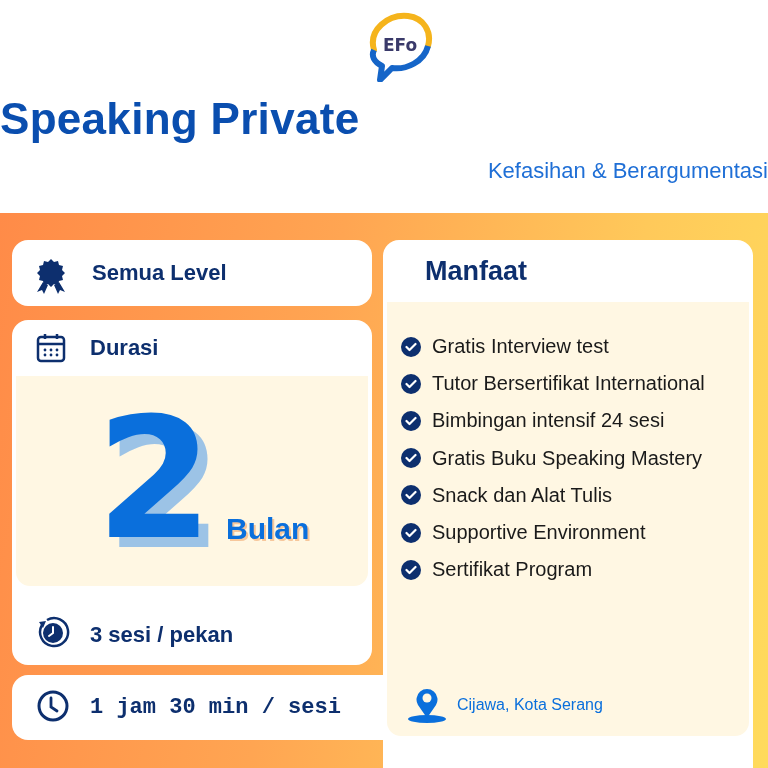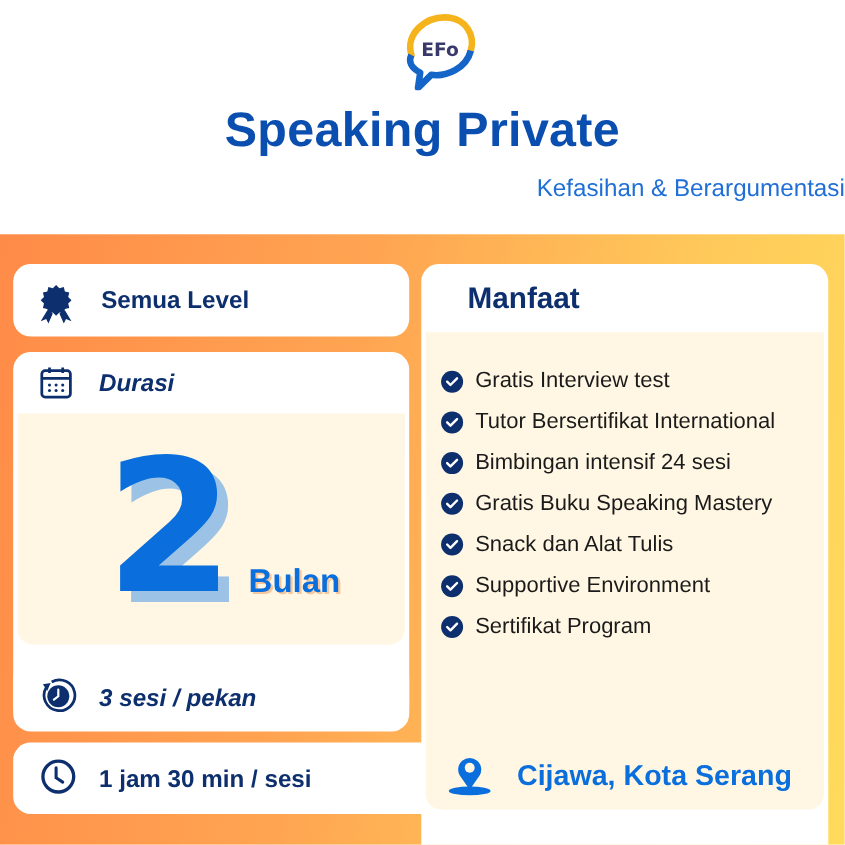--- a/index.html
+++ b/index.html
@@ -1,33 +1,33 @@
 <!DOCTYPE html>
 <html><head>
 <meta charset="utf-8">
 <style>
   * { box-sizing: border-box; margin: 0; padding: 0; }
   html, body { width: 768px; height: 768px; overflow: hidden; background: #ffffff; }
   body { position: relative; font-family: "Liberation Sans", "DejaVu Sans", sans-serif; }
 
   .header { position: absolute; left: 0; top: 0; width: 768px; height: 208px; background: #ffffff; }
   .logo { position: absolute; left: 366px; top: 10px; width: 68px; height: 72px; }
-  .title { position: absolute; left: 0; top: 94px; width: 768px; text-align: center;
+  .title { position: absolute; left: 0; top: 94px; width: 768px; text-align: left;
            font-size: 44px; font-weight: bold; color: #0a4eaf; letter-spacing: 0.3px; }
   .subtitle { position: absolute; left: 0; top: 158px; width: 768px; text-align: right;
            font-size: 22px; color: #1f6fd6; }
 
   .band { position: absolute; left: 0; top: 213px; width: 768px; height: 555px;
           background: linear-gradient(100deg, #ff8b48 0%, #ffa552 40%, #ffc95a 75%, #ffdb5c 100%); }
 
   .card { position: absolute; background: #ffffff; border-radius: 16px; overflow: hidden; }
   .card-level { left: 12px; top: 240px; width: 360px; height: 66px; }
-  .card-durasi { left: 12px; top: 320px; width: 360px; height: 338px; font-style: italic; }
-  .card-sesi { left: 12px; top: 600px; width: 360px; height: 65px; font-style: italic; }
-  .card-jam { left: 12px; top: 675px; width: 392px; height: 65px; }
+  .card-durasi { left: 12px; top: 320px; width: 360px; height: 338px; }
+  .card-sesi { left: 12px; top: 600px; width: 360px; height: 65px; }
+  .card-jam { left: 12px; top: 675px; width: 392px; height: 65px; font-family: Liberation Mono, monospace; }
   .card-manfaat { left: 383px; top: 240px; width: 370px; height: 544px; }
 
   .row-label { position: absolute; font-size: 22px; font-weight: bold; color: #0d2f6e; }
   .ico { position: absolute; }
 
   .durasi-body { position: absolute; left: 4px; top: 56px; width: 352px; height: 210px;
                  background: #fff7e3; border-radius: 0 0 14px 14px; }
   .big-two-shadow { position: absolute; left: 106px; top: 405px; font-size: 168px; font-weight: bold;
                     color: #9cc3e6; line-height: 1; font-family: "DejaVu Sans", sans-serif; }
   .big-two { position: absolute; left: 96px; top: 395px; font-size: 168px; font-weight: bold;
@@ -36,21 +36,21 @@
            color: #0a6fdc; text-shadow: 2px 2px 0 #f7c79b; }
 
   .manfaat-title { position: absolute; left: 42px; top: 16px; font-size: 27px; font-weight: bold; color: #0d2f6e; }
   .manfaat-body { position: absolute; left: 4px; top: 62px; width: 362px; height: 434px;
                   background: #fff7e3; border-radius: 0 0 14px 14px; }
   .benefit-list { position: absolute; left: 14px; top: 26px; list-style: none; }
   .benefit-item { display: flex; align-items: center; height: 37.2px; font-size: 20px; color: #1a1a1a; white-space: nowrap; }
   .check { width: 20px; height: 20px; border-radius: 50%; background: #0d2f6e; margin-right: 11px;
            display: inline-flex; align-items: center; justify-content: center; flex: none; }
   .location { position: absolute; left: 20px; top: 384px; display: flex; align-items: center; }
-  .loc-text { font-size: 26px; font-weight: bold; color: #0a6fdc; margin-left: 23px; }
+  .loc-text { font-size: 16px; font-weight: normal; color: #0a6fdc; margin-left: 10px; }
 </style>
 </head>
 <body>
 
 <div class="header">
   <svg class="logo" viewBox="0 0 68 72">
     <path d="M8 40 C2 20 22 4 42 6 C58 8 66 22 62 36" fill="none" stroke="#f5b41c" stroke-width="6" stroke-linecap="round"></path>
     <path d="M62 36 C58 52 40 60 26 58 L14 70 L16 56 C8 52 5 46 8 40" fill="none" stroke="#1565c8" stroke-width="6" stroke-linejoin="round"></path>
     <text x="34" y="41" text-anchor="middle" font-family="DejaVu Sans, sans-serif" font-weight="bold" font-size="17" fill="#3a3a6a">EFo</text>
   </svg>

